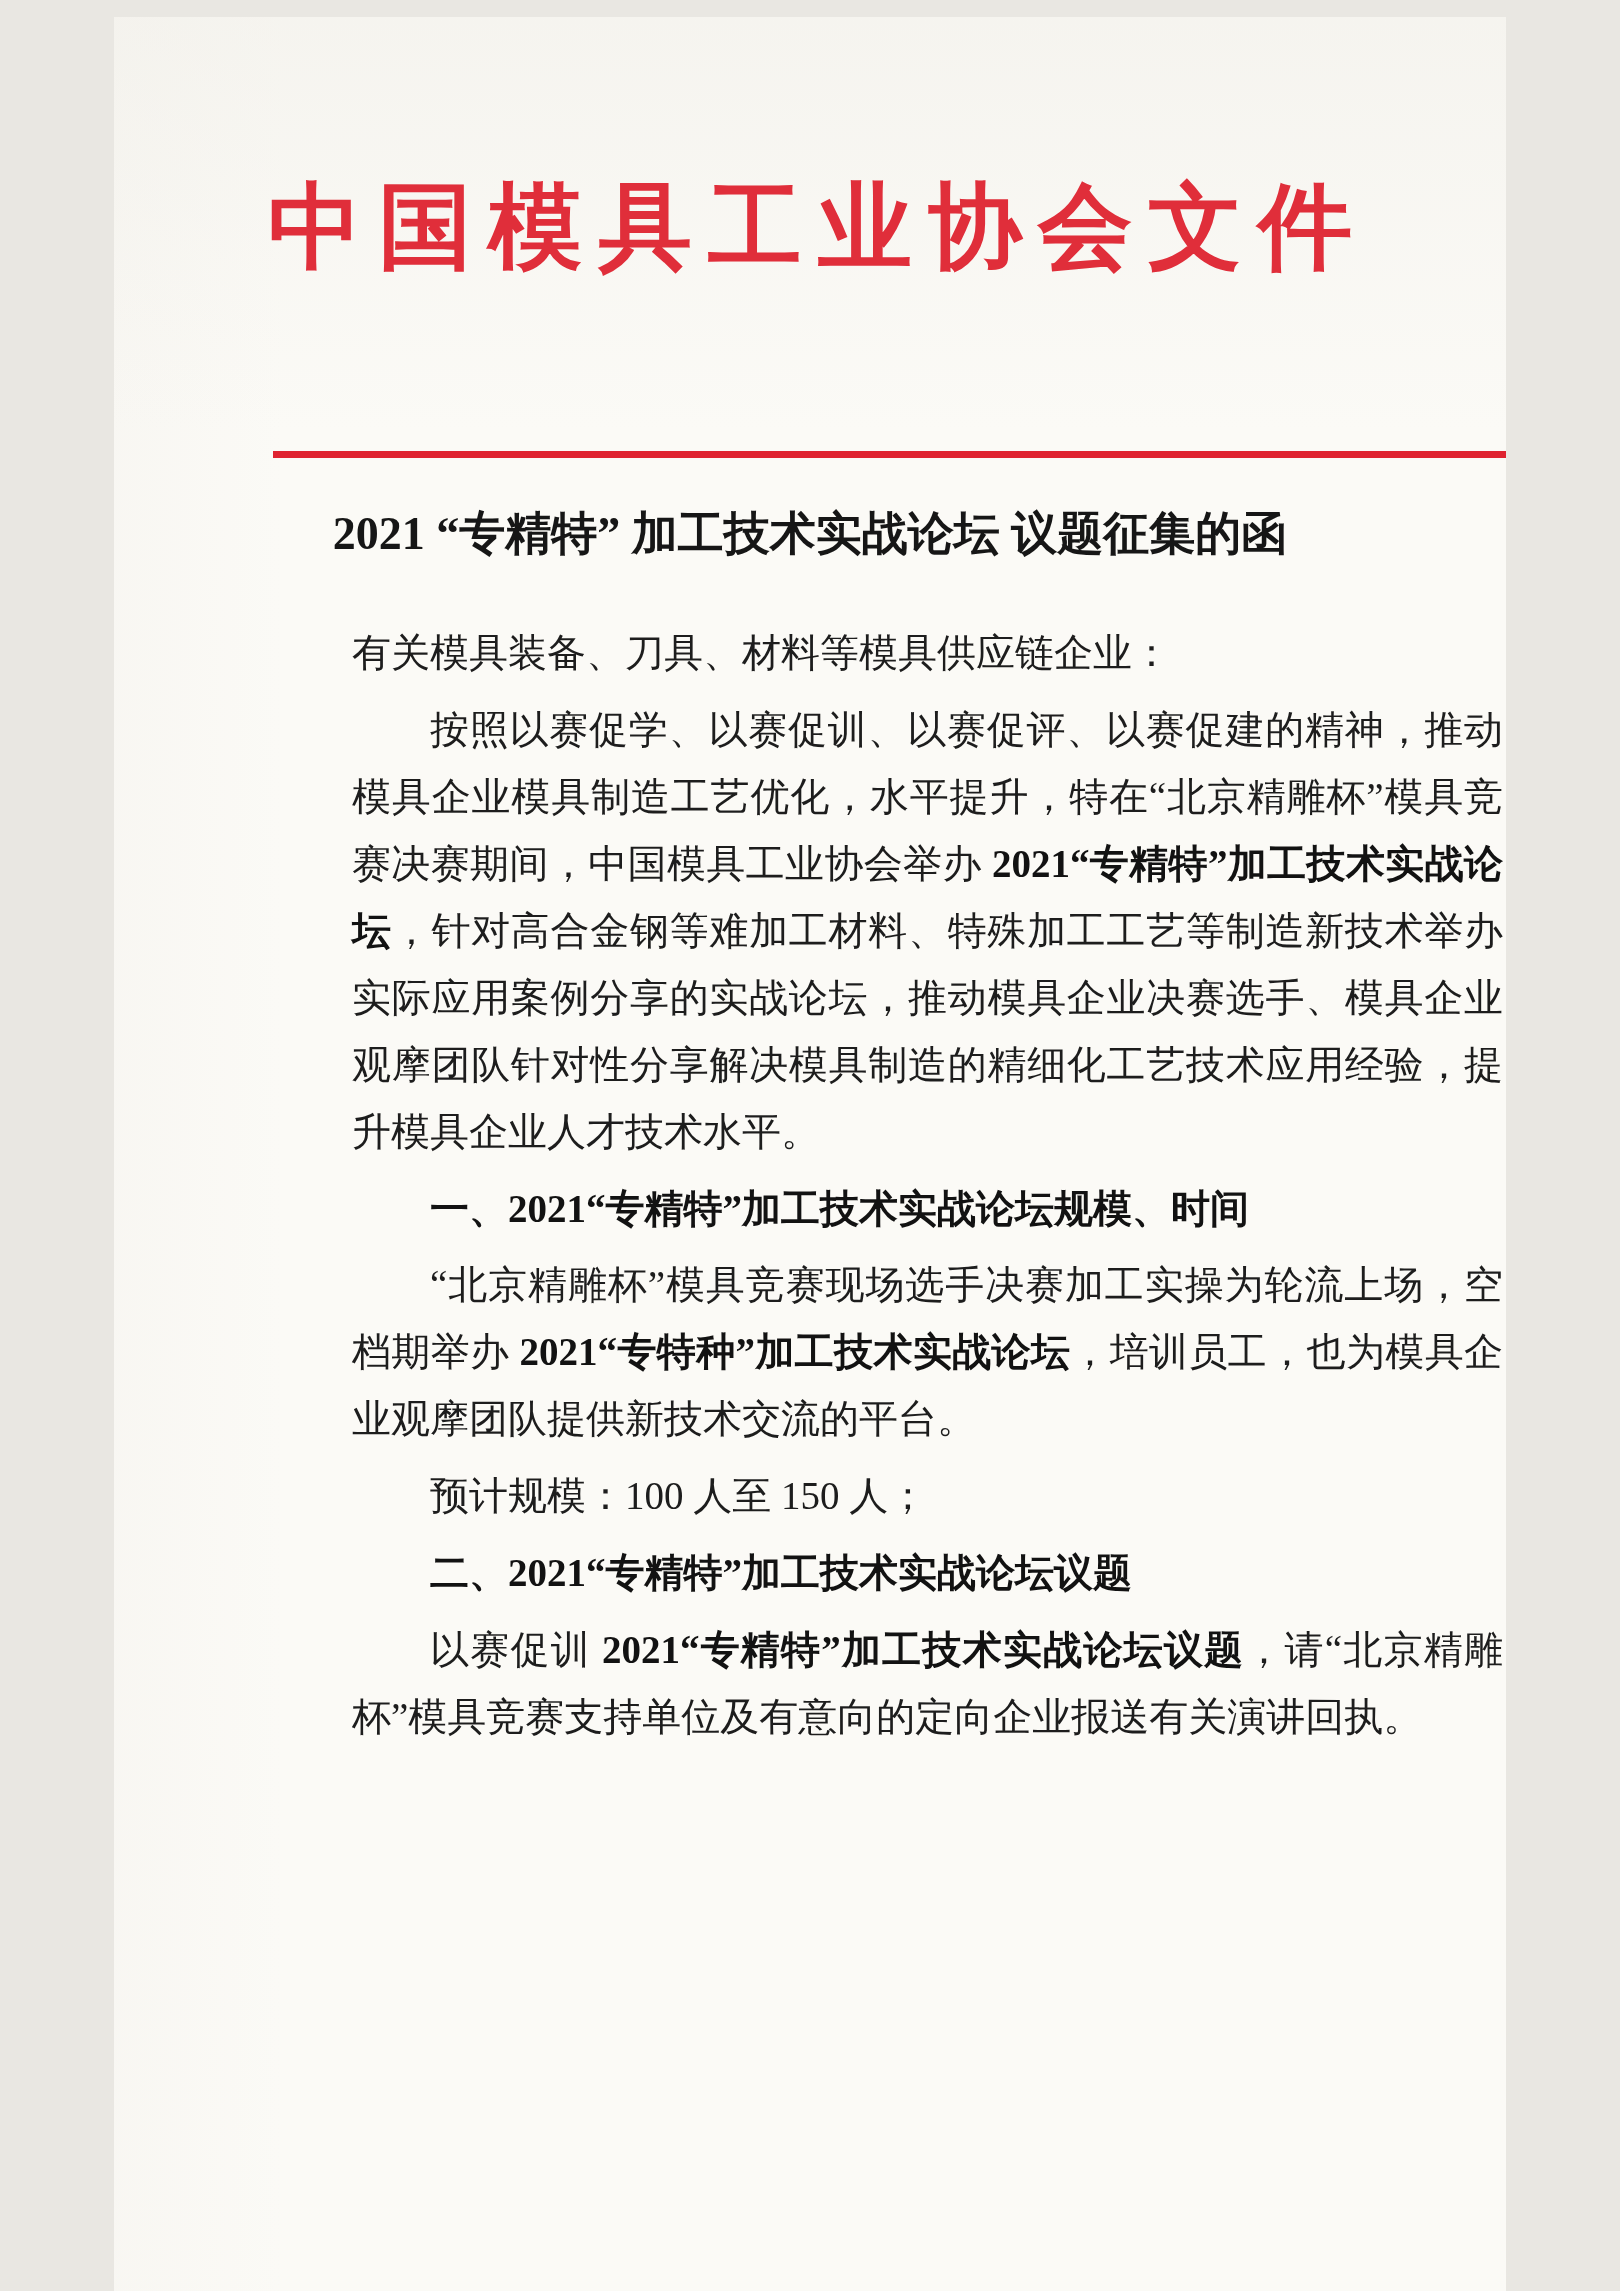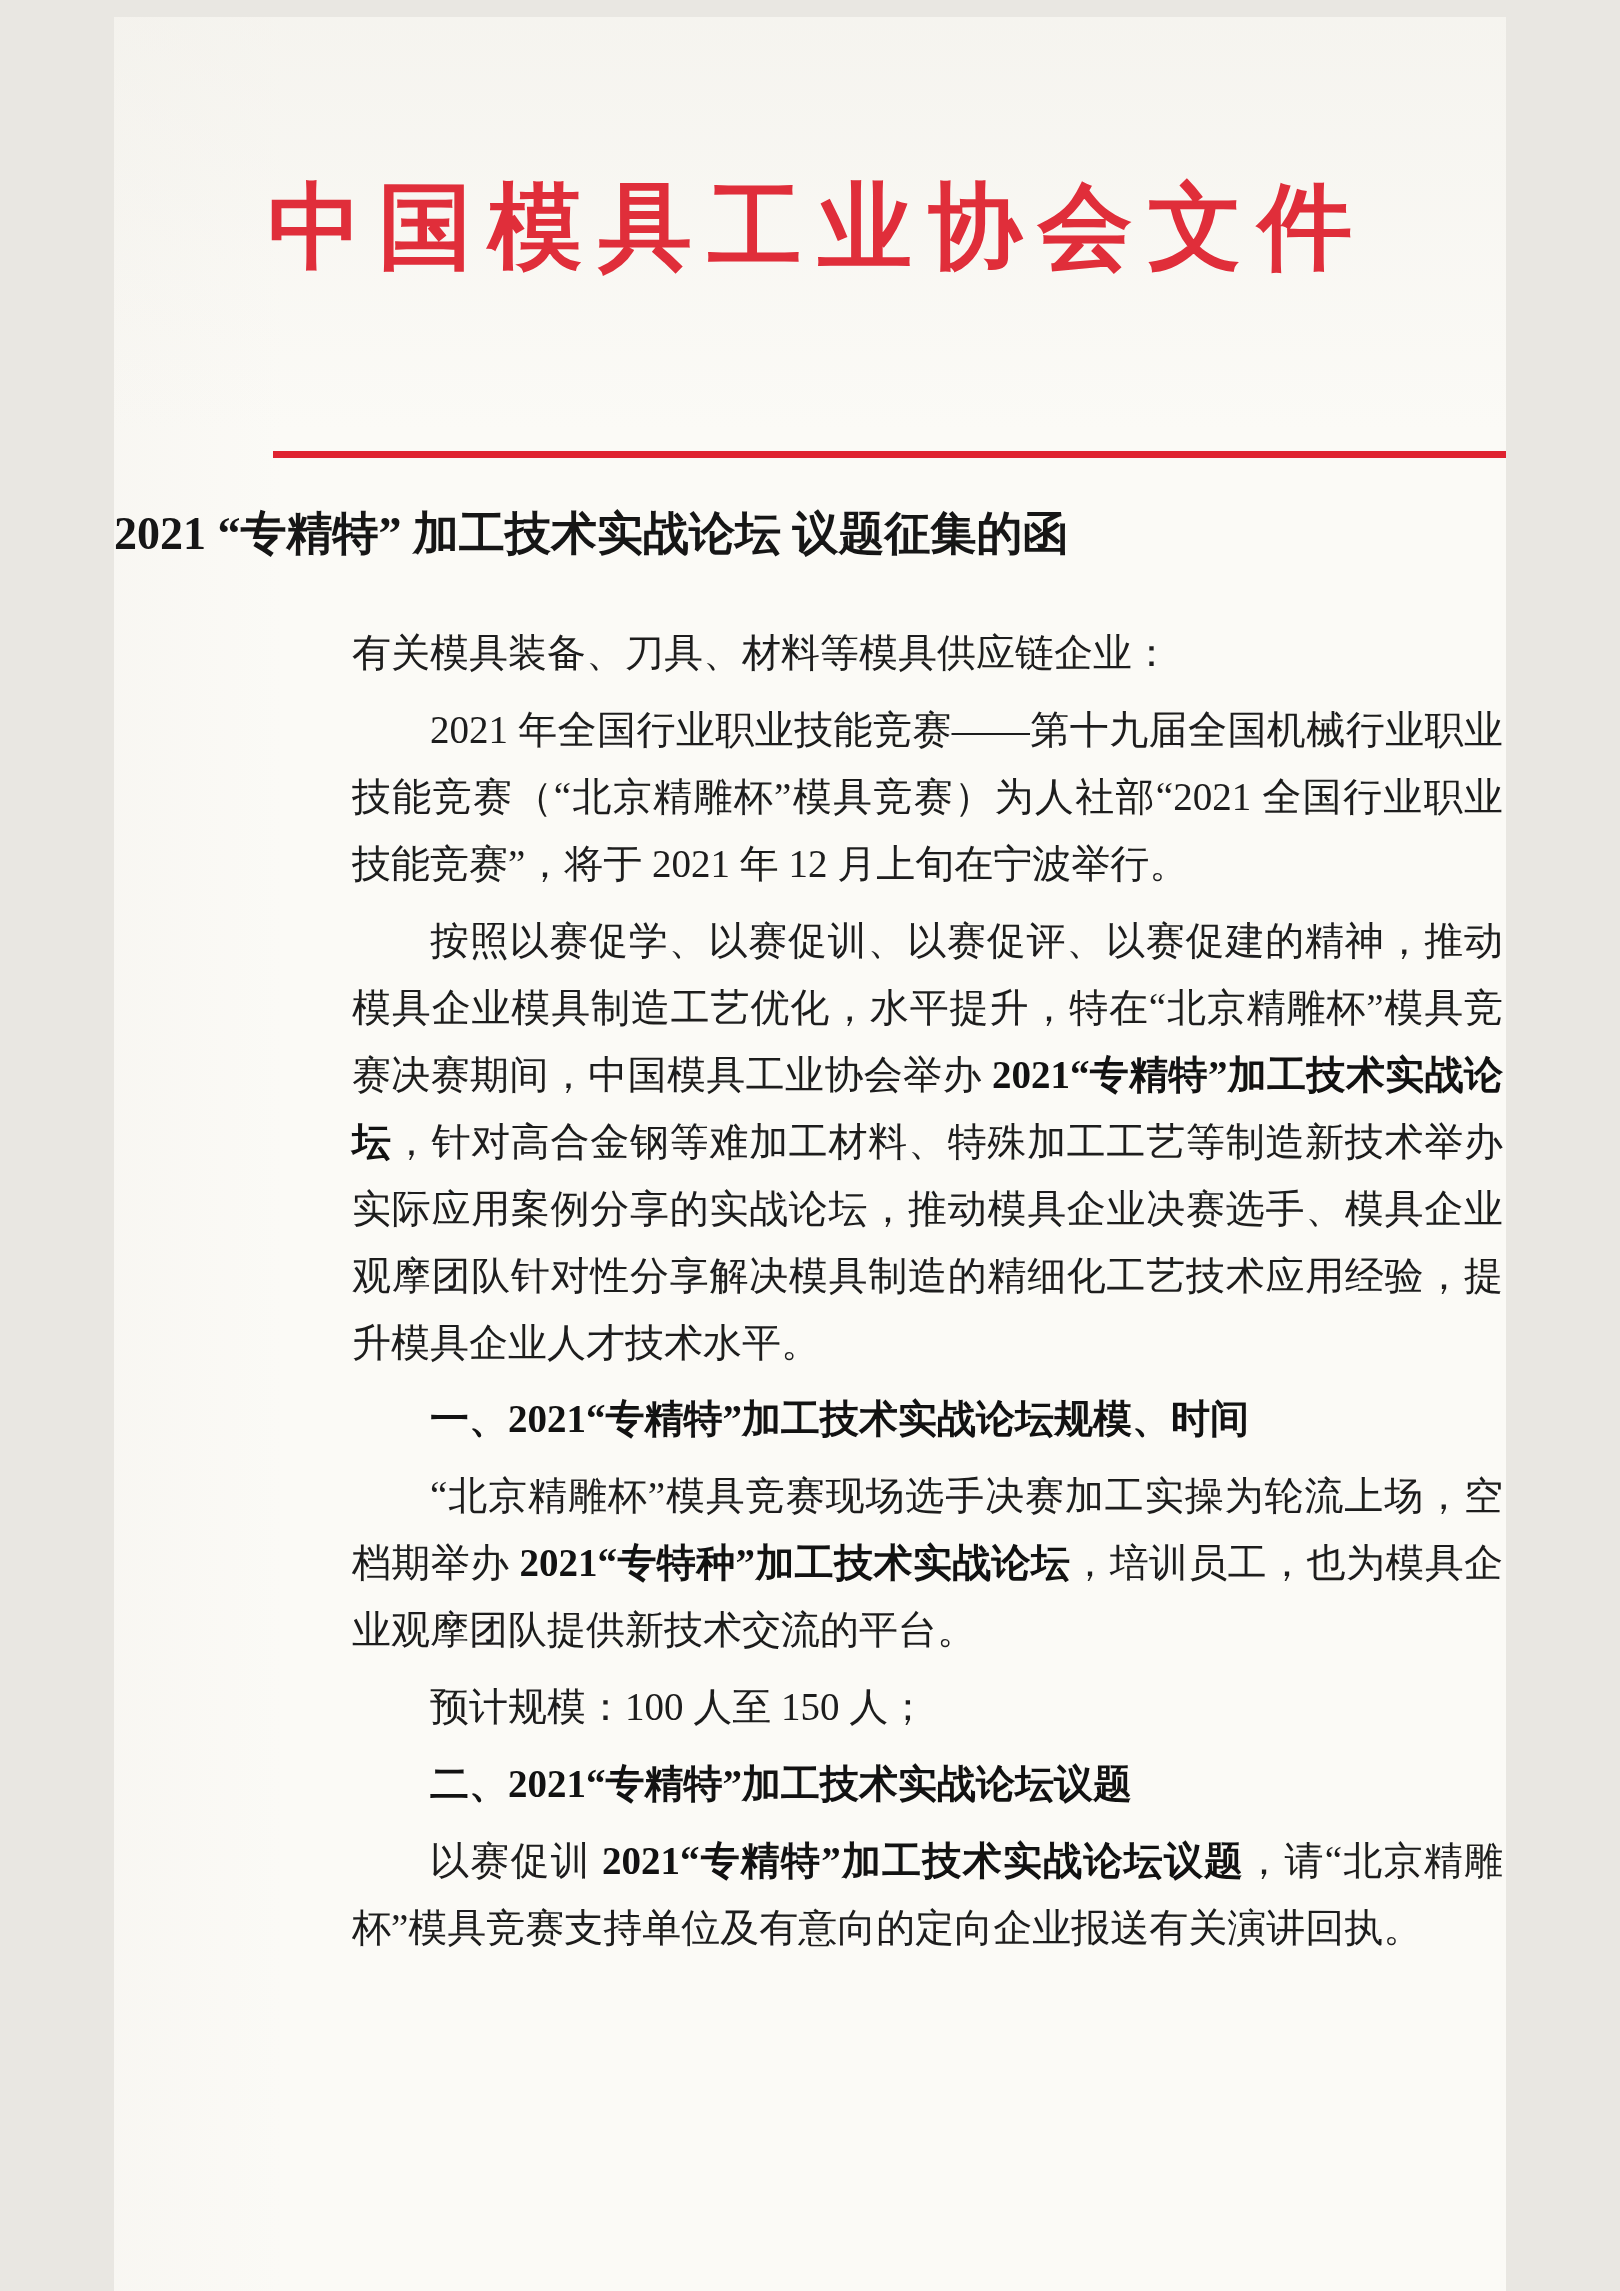--- a/index.html
+++ b/index.html
@@ -44,21 +44,21 @@
     left: 159px;
     width: 1296px;
     height: 6.9px;
     background: #df2330;
   }
   .doc-title {
     position: absolute;
     top: 486px;
     left: 0;
     width: 100%;
-    text-align: left;
+    text-align: center;
     font-size: 46px;
     font-weight: bold;
     color: #161616;
     white-space: nowrap;
   }
   .doc-body {
     position: absolute;
     top: 602px;
     left: 238px;
     width: 1151px;
@@ -83,21 +83,20 @@
 
 <div class="page">
   <div class="org-title" style="color: rgb(224, 46, 58);">中国模具工业协会文件</div>
 
   <div class="red-rule" style="background: rgb(223, 35, 48);"></div>
 
   <div class="doc-title">2021 “专精特” 加工技术实战论坛 议题征集的函</div>
 
   <main class="doc-body">
       <p class=""><span>有关模具装备、刀具、材料等模具供应链企业：</span></p>
-      <p class="indent"><span>2021 年全国行业职业技能竞赛——第十九届全国机械行业职业技能竞赛（“北京精雕杯”模具竞赛）为人社部“2021 全国行业职业技能竞赛”，将于 2021 年 12 月上旬在宁波举行。</span></p>
       <p class="indent"><span>按照以赛促学、以赛促训、以赛促评、以赛促建的精神，推动模具企业模具制造工艺优化，水平提升，特在“北京精雕杯”模具竞赛决赛期间，中国模具工业协会举办 </span><span class="bold">2021“专精特”加工技术实战论坛</span><span>，针对高合金钢等难加工材料、特殊加工工艺等制造新技术举办实际应用案例分享的实战论坛，推动模具企业决赛选手、模具企业观摩团队针对性分享解决模具制造的精细化工艺技术应用经验，提升模具企业人才技术水平。</span></p>
       <p class="indent"><span class="bold">一、2021“专精特”加工技术实战论坛规模、时间</span></p>
       <p class="indent"><span>“北京精雕杯”模具竞赛现场选手决赛加工实操为轮流上场，空档期举办 </span><span class="bold">2021“专特种”加工技术实战论坛</span><span>，培训员工，也为模具企业观摩团队提供新技术交流的平台。</span></p>
       <p class="indent"><span>预计规模：100 人至 150 人；</span></p>
       <p class="indent"><span class="bold">二、2021“专精特”加工技术实战论坛议题</span></p>
       <p class="indent"><span>以赛促训 </span><span class="bold">2021“专精特”加工技术实战论坛议题</span><span>，请“北京精雕杯”模具竞赛支持单位及有意向的定向企业报送有关演讲回执。</span></p>
     </main>
 </div>
 
 

